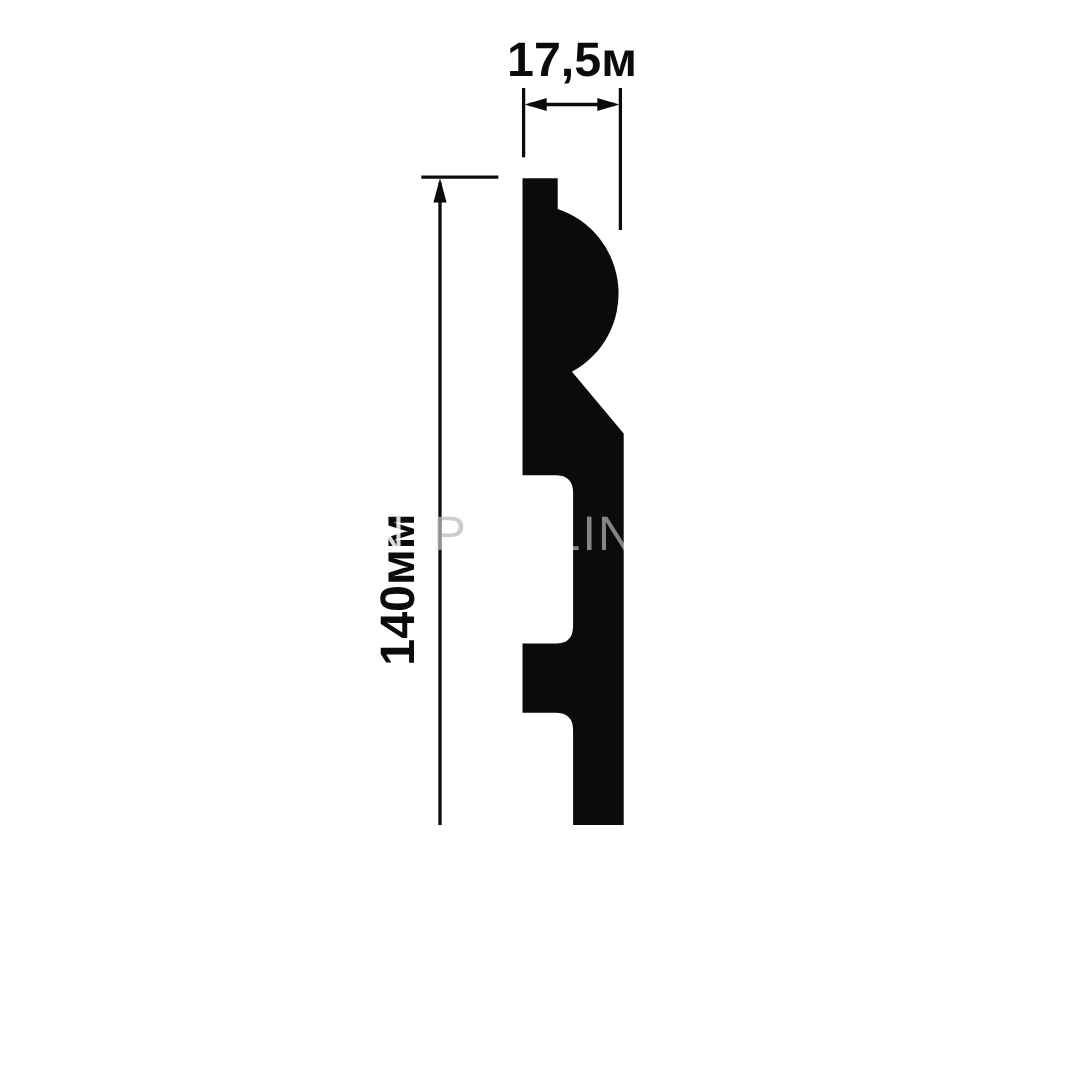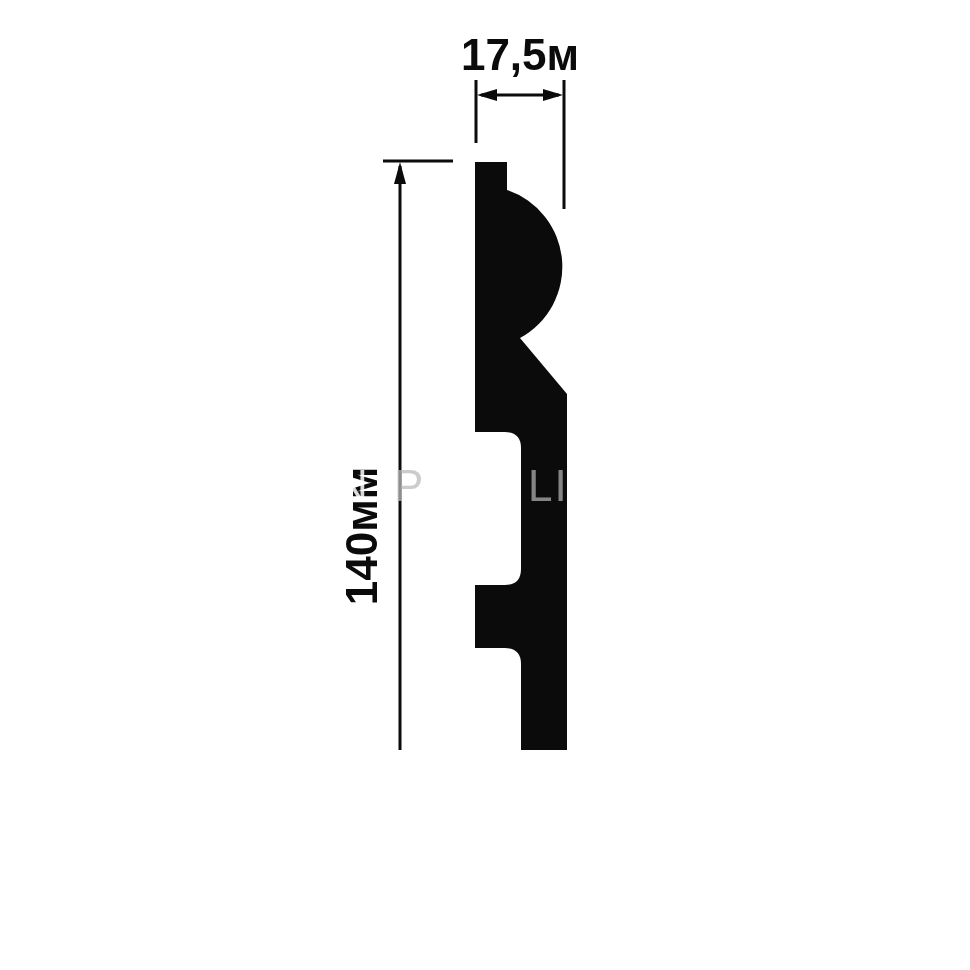--- a/index.html
+++ b/index.html
@@ -56,21 +56,21 @@
     left: 336px;
     top: 464px;
     color: rgba(255, 255, 255, 0.85);
   }
   .watermark-frag.frag-p {
     left: 394px;
     top: 464px;
     color: rgba(187, 187, 187, 0.75);
   }
   .watermark-frag.frag-lin {
-    left: 528px;
+    left: 503px;
     top: 464px;
     color: rgba(255, 255, 255, 0.5);
   }
 </style>
 </head>
 <body>
 
 <div class="canvas">
 
   <svg class="drawing-svg" width="970" height="970" viewBox="0 0 970 970">

